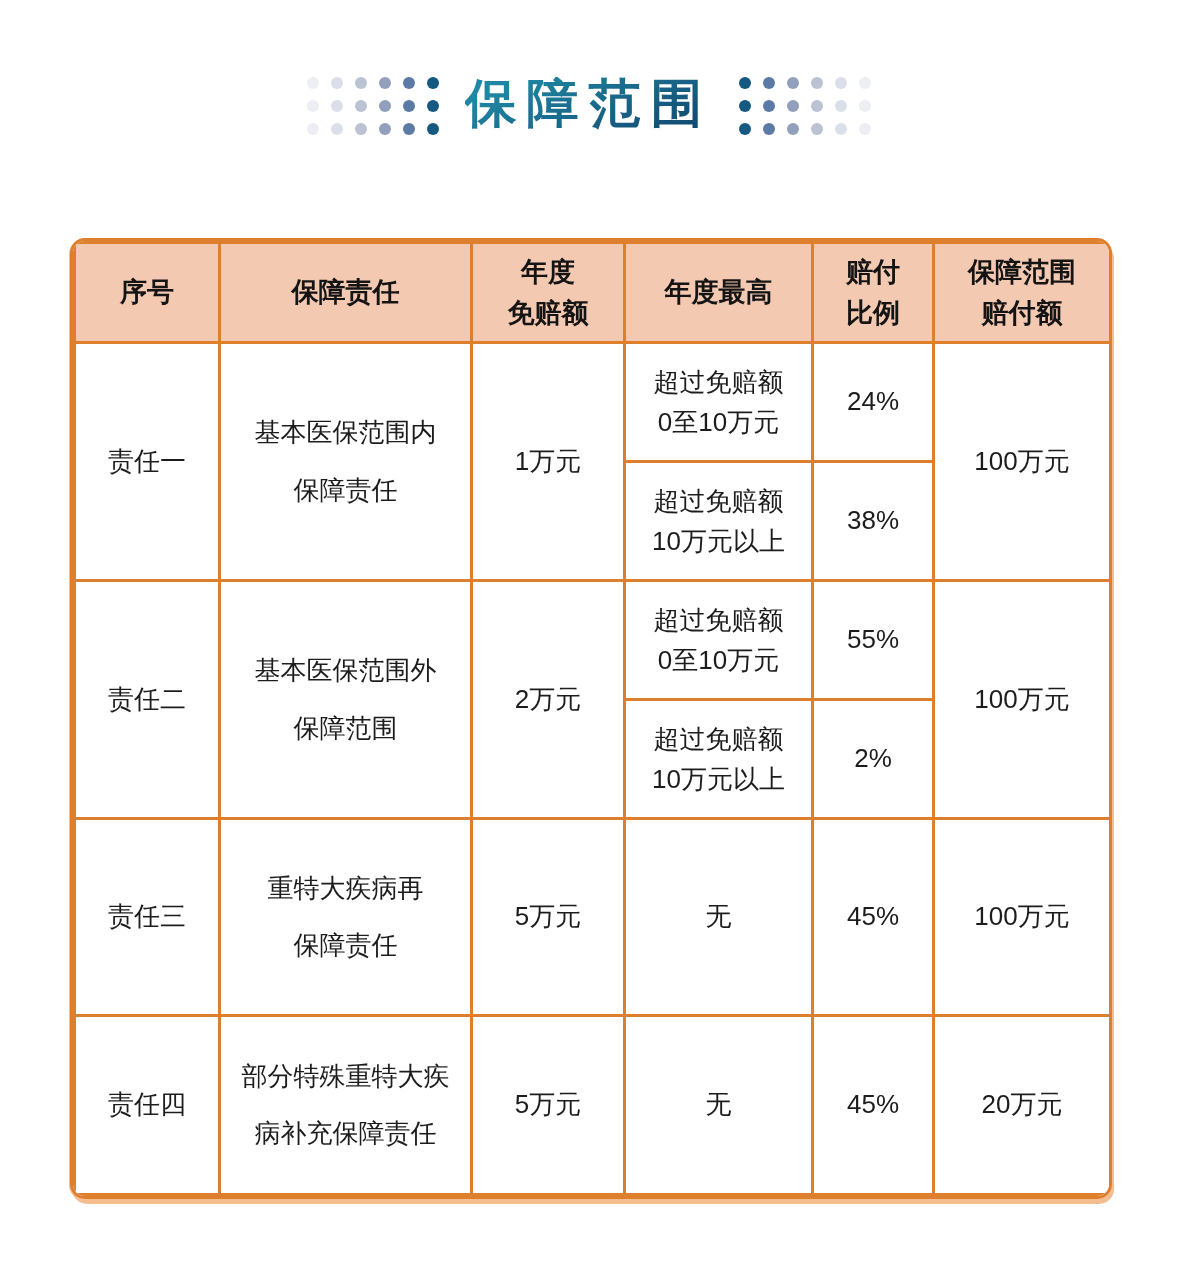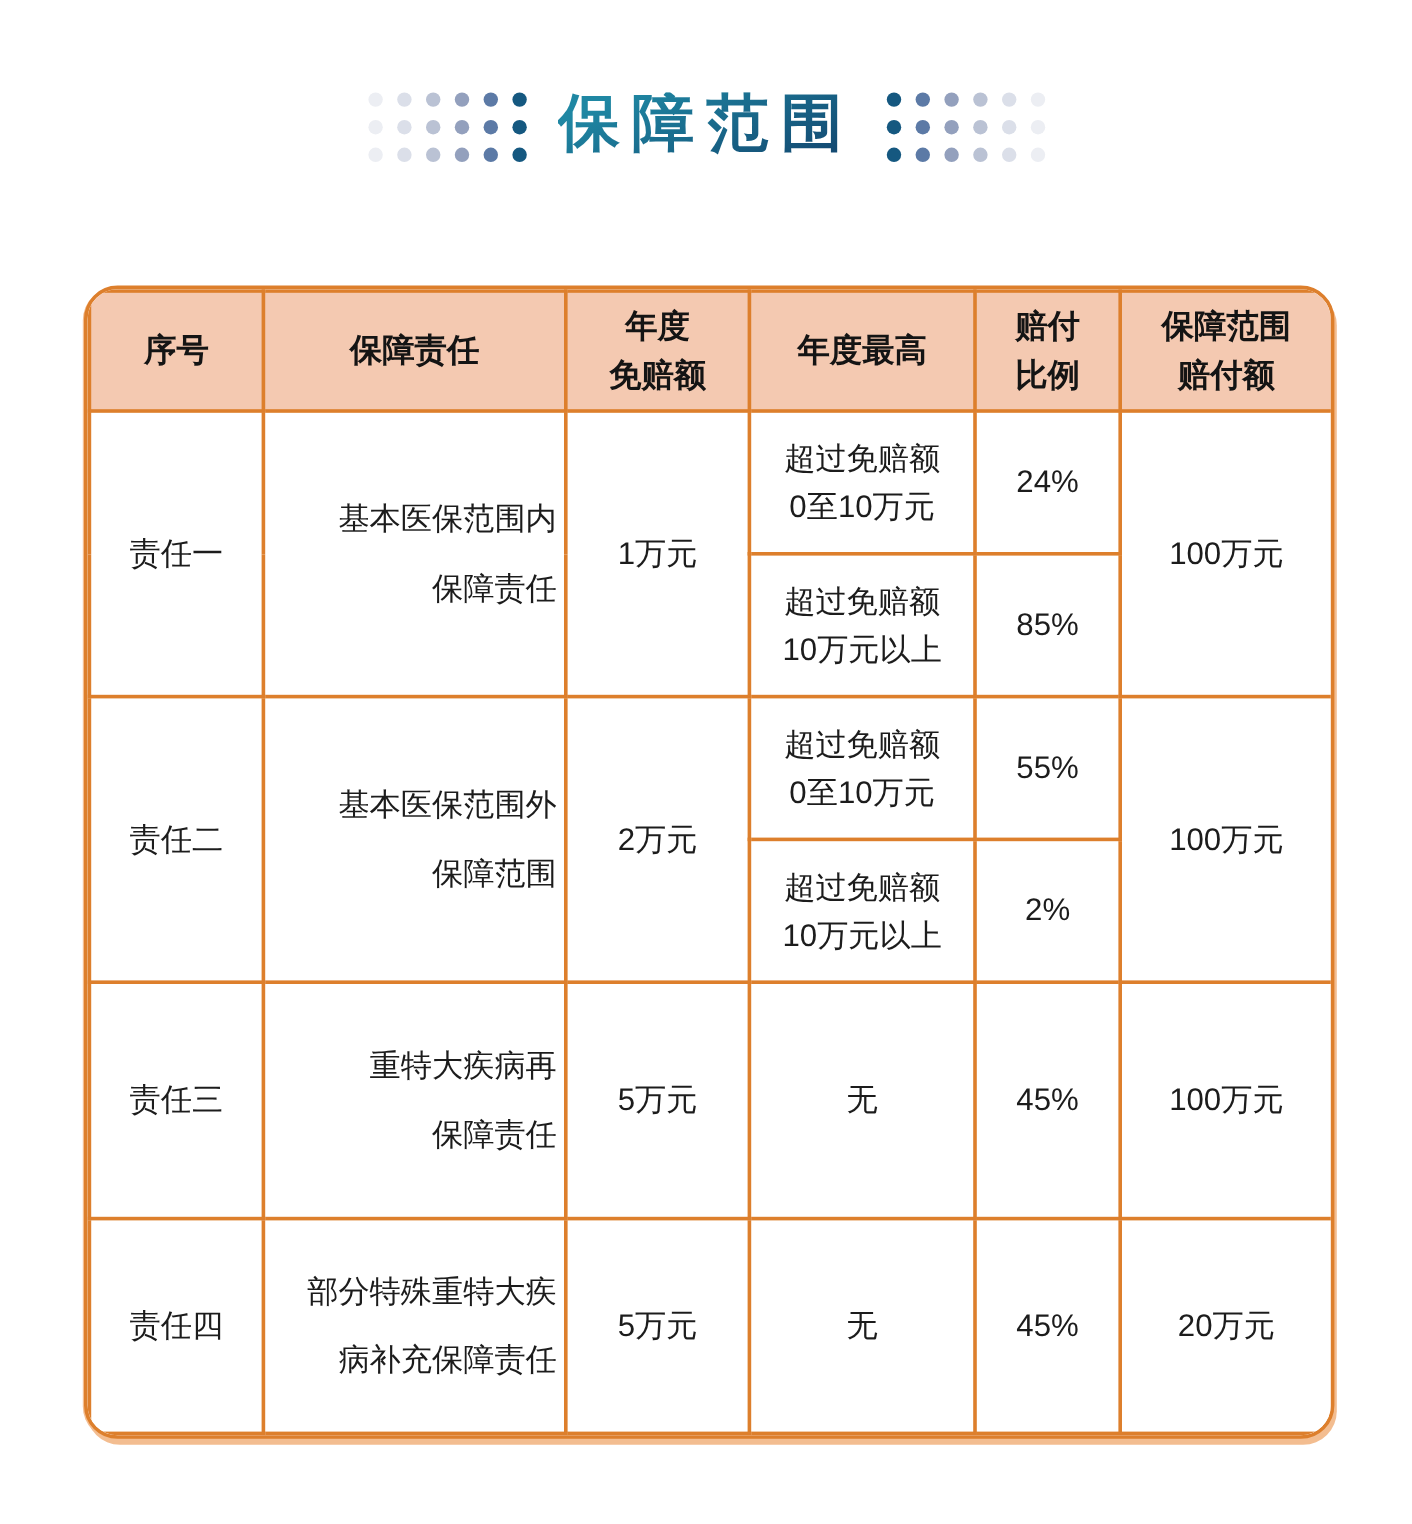--- a/index.html
+++ b/index.html
@@ -54,21 +54,21 @@
   .d3 { background: #bac2d4; }
   .d4 { background: #93a0bd; }
   .d5 { background: #5c7aa6; }
   .d6 { background: #155880; }
 
   
   .table-wrap {
     margin: 86px 0 0 70px;
     width: 1036px;
     border: 3px solid #dd7f2c;
-    border-radius: 28px;
+    border-radius: 15px;
     overflow: hidden;
     box-shadow: 2px 5px 0 #f3bd90, -1px 1px 0 #f3bd90;
     background: #ffffff;
   }
   table {
     border-collapse: collapse;
     width: 100%;
     table-layout: fixed;
   }
   th, td {
@@ -89,21 +89,21 @@
   }
   tbody td {
     background: #ffffff;
     font-size: 26px;
     font-weight: 400;
     line-height: 1.6;
   }
   tr.sub-row td { height: 119px; }
   tr.plain-row-3 td { height: 197px; }
   tr.plain-row-4 td { height: 179px; }
-  td.cell-liability { line-height: 2.2; text-align: right; }
+  td.cell-liability { line-height: 2.2; }
   td.cell-segment  { line-height: 1.55; }
 </style>
 </head>
 <body>
 
 <div class="title-row">
   <div class="dots">
     <span class="d1"></span>
       <span class="d2"></span>
       <span class="d3"></span>
@@ -177,21 +177,21 @@
 保障责任</td>
         <td rowspan="2">1万元</td>
         <td class="cell-segment">超过免赔额
 0至10万元</td>
         <td>24%</td>
         <td rowspan="2">100万元</td>
       </tr>
       <tr class="sub-row">
         <td class="cell-segment">超过免赔额
 10万元以上</td>
-        <td>85%</td>
+        <td>38%</td>
       </tr>
 
       <tr class="sub-row">
         <td rowspan="2">责任二</td>
         <td rowspan="2" class="cell-liability">基本医保范围外
 保障范围</td>
         <td rowspan="2">2万元</td>
         <td class="cell-segment">超过免赔额
 0至10万元</td>
         <td>55%</td>

